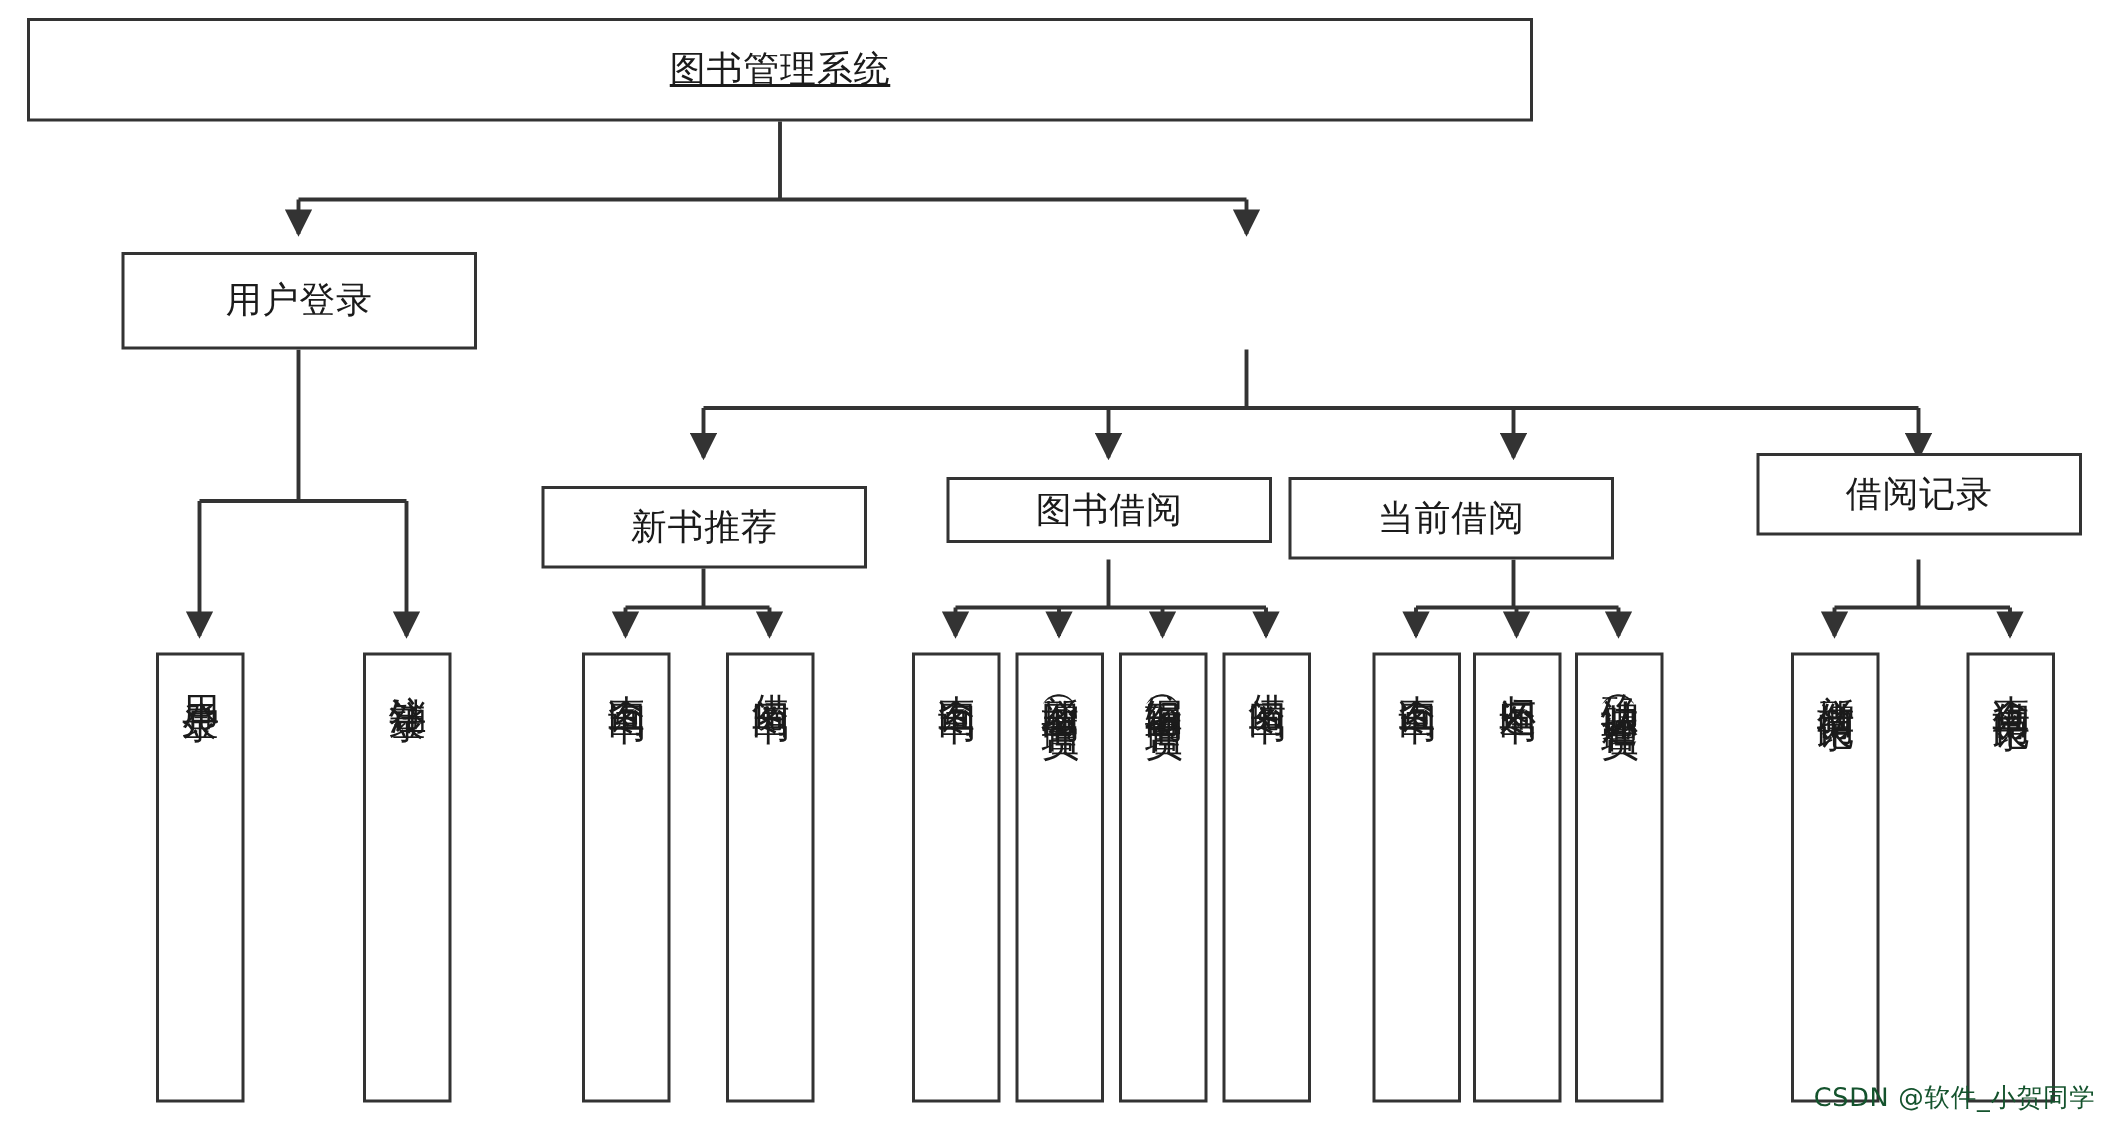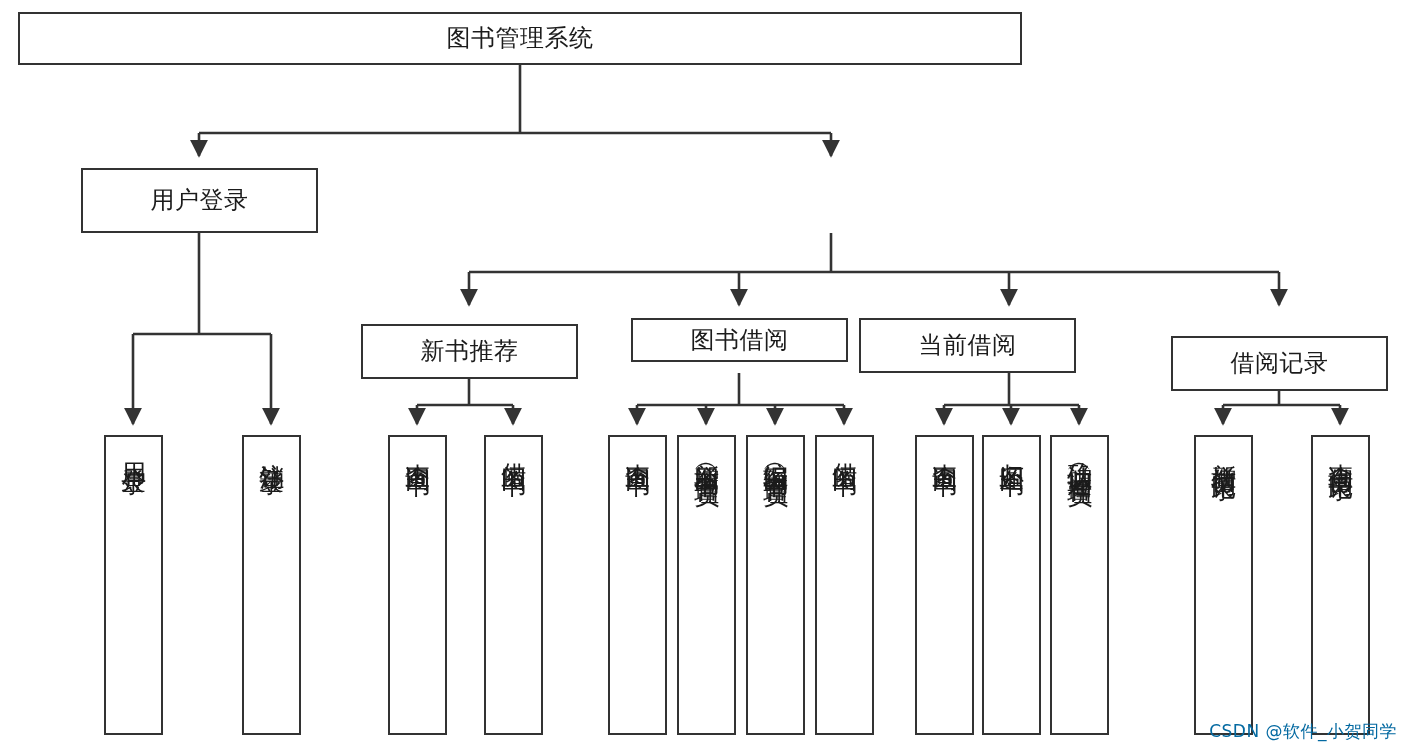--- a/index.html
+++ b/index.html
@@ -53,21 +53,21 @@
     line-height: 1.18;
     letter-spacing: 3px;
     text-align: left;
     color: #1b1b1b;
   }
   .watermark {
     position: absolute;
     right: 8px;
     bottom: 4px;
     font-size: 17px;
-    color: #0369a1;
+    color: #14532d;
     letter-spacing: 0.5px;
     white-space: nowrap;
     pointer-events: none;
   }
 </style>
 </head>
 <body>
 
 <div id="diagram-root">
 
@@ -114,38 +114,38 @@
       <path d="M 1011 405 L 1011 424" marker-end="url(#arrow)"></path>
       <path d="M 1079 405 L 1079 424" marker-end="url(#arrow)"></path>
 
       <path d="M 1279 373 L 1279 405"></path>
       <path d="M 1223 405 L 1340 405"></path>
       <path d="M 1223 405 L 1223 424" marker-end="url(#arrow)"></path>
       <path d="M 1340 405 L 1340 424" marker-end="url(#arrow)"></path>
     </g>
   </svg>
 
-  <div class="node-box" style="left:18px; top:12px; width:1004px; height:53px;">
+  <div class="node-box" style="left:18px; top:12px; width:1004px; height:69px;text-decoration:underline;">
     <span class="node-label-h">图书管理系统</span>
   </div>
 
   <div class="node-box" style="left:81px; top:168px; width:237px; height:65px;">
     <span class="node-label-h">用户登录</span>
   </div>
 
   <div class="node-box" style="left:361px; top:324px; width:217px; height:55px;">
     <span class="node-label-h">新书推荐</span>
   </div>
   <div class="node-box" style="left:631px; top:318px; width:217px; height:44px;">
     <span class="node-label-h">图书借阅</span>
   </div>
   <div class="node-box" style="left:859px; top:318px; width:217px; height:55px;">
     <span class="node-label-h">当前借阅</span>
   </div>
-  <div class="node-box" style="left:1171px; top:336px; width:217px; height:55px;">
+  <div class="node-box" style="left:1171px; top:302px; width:217px; height:55px;">
     <span class="node-label-h">借阅记录</span>
   </div>
 
   <div class="node-box leaf" style="left:104px; top:435px; width:59px; height:300px;">
     <span class="node-label-v">用户登录</span>
   </div>
   <div class="node-box leaf" style="left:242px; top:435px; width:59px; height:300px;">
     <span class="node-label-v">注销登录</span>
   </div>
 

